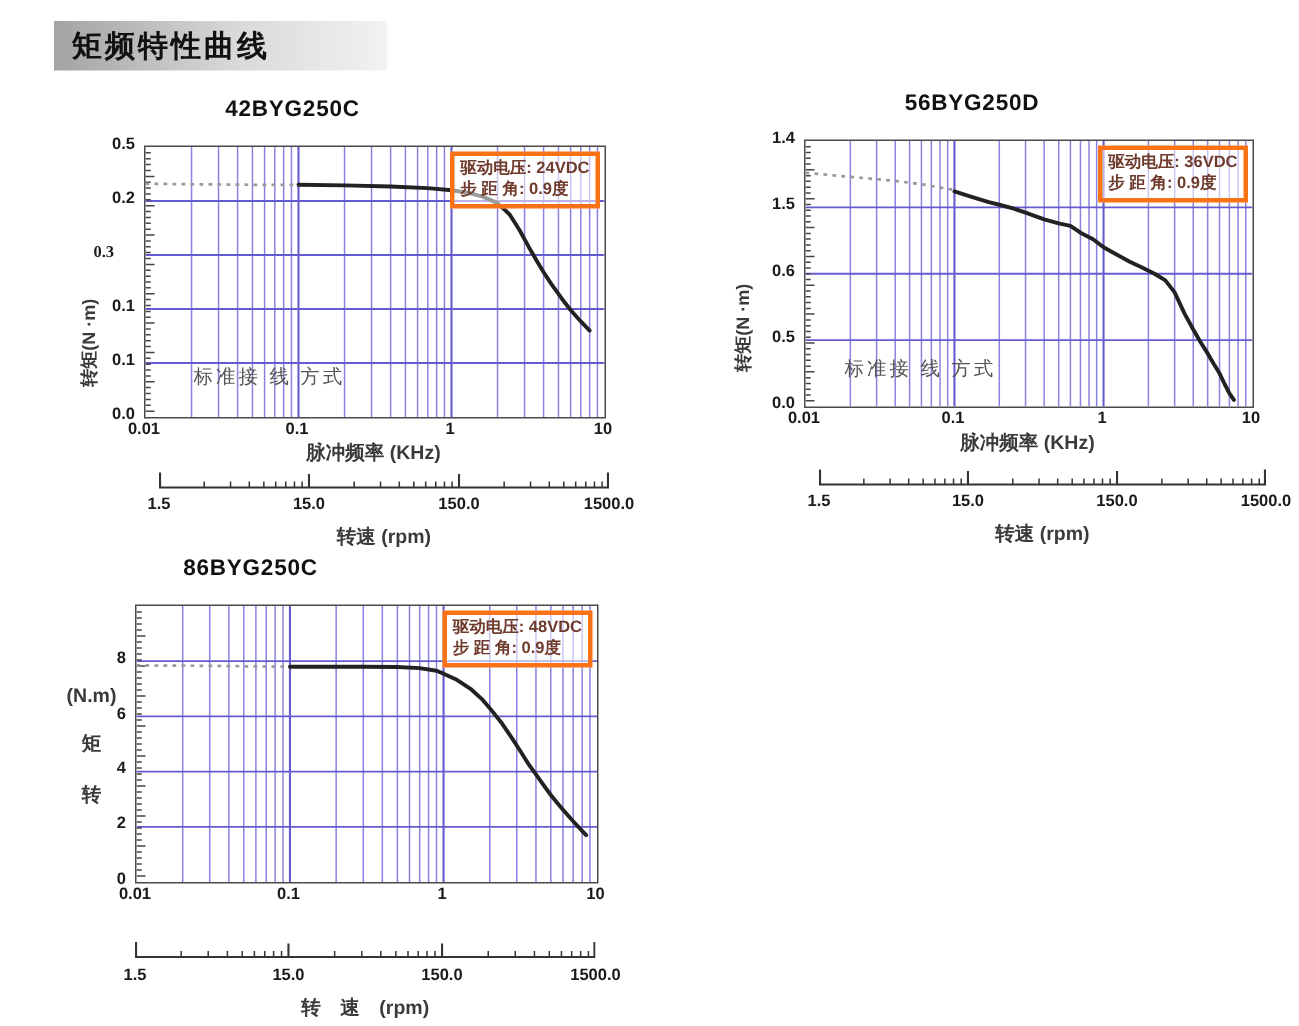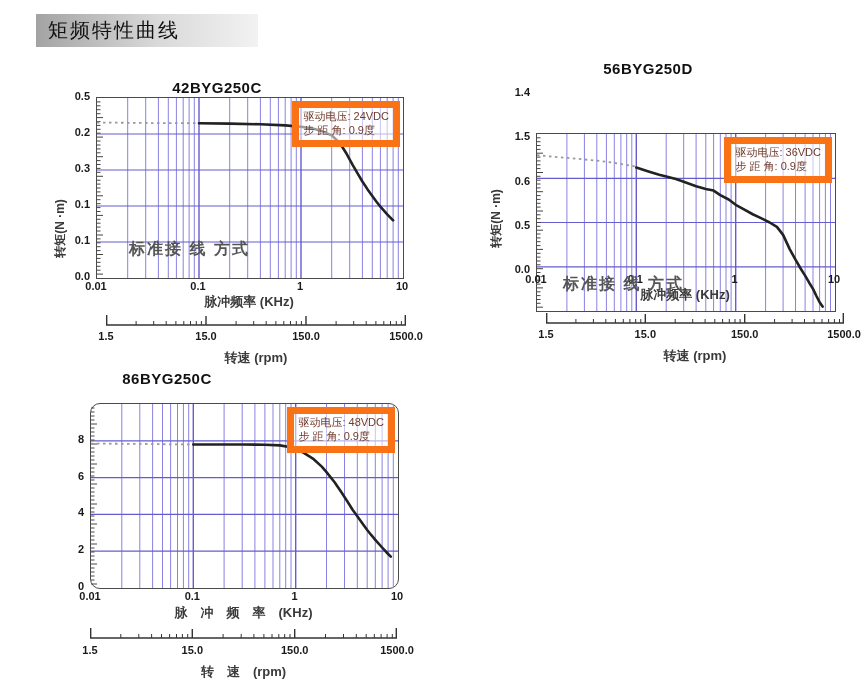--- a/index.html
+++ b/index.html
@@ -1,54 +1,54 @@
 <!DOCTYPE html>
 <html><head>
 <meta charset="utf-8">
 <style>
   html,body{margin:0;padding:0;background:#ffffff;}
   body{width:866px;height:684px;position:relative;overflow:hidden;
        font-family:"Liberation Sans","DejaVu Sans",sans-serif;color:#222;}
   .title-bar{position:absolute;left:36px;top:14px;width:222px;height:33px;
        background:linear-gradient(to right,#a3a3a3,#d9d9d9 55%,#f2f2f2);
        display:flex;align-items:center;}
-  .title-bar span{font-size:20px;font-weight:normal;color:#111;padding-left:12px;letter-spacing:2px;}
+  .title-bar span{font-size:20px;font-weight:bold;color:#111;padding-left:12px;letter-spacing:2px;}
   .chart{position:absolute;}
   #chart0{left:36px;top:62px;width:420px;height:300px;}
   #chart1{left:476px;top:58px;width:400px;height:305px;}
   #chart2{left:30px;top:370px;width:420px;height:314px;}
   .chart-title{position:absolute;transform:translateX(-50%);font-size:15px;font-weight:bold;
        color:#111;letter-spacing:.5px;white-space:nowrap;}
   .plot{position:absolute;background:#fff;border:1.5px solid #4a4a4a;box-sizing:content-box;}
   .plot svg{display:block;}
-  .annot{position:absolute;border:7px solid #f97316;background:rgba(255,255,255,.55);
-       padding:1px 4px 2px;font-size:11px;font-weight:normal;color:#6e3a2c;line-height:1.3;
+  .annot{position:absolute;border:3px solid #f97316;background:rgba(255,255,255,.55);
+       padding:1px 4px 2px;font-size:11px;font-weight:bold;color:#6e3a2c;line-height:1.3;
        white-space:nowrap;z-index:3;}
-  .note{position:absolute;font-size:16px;font-weight:bold;color:#555;letter-spacing:2px;
+  .note{position:absolute;font-size:13px;font-weight:normal;color:#555;letter-spacing:2px;
        white-space:nowrap;z-index:3;}
   .ytick{position:absolute;font-size:11px;font-weight:bold;color:#1a1a1a;text-align:right;width:36px;}
   .xtick{position:absolute;font-size:11px;font-weight:bold;color:#1a1a1a;transform:translateX(-50%);white-space:nowrap;}
   .axis-label{position:absolute;font-size:13px;color:#3a3a3a;font-weight:bold;
        transform:translateX(-50%);white-space:nowrap;}
   .ylabel-rot{position:absolute;width:120px;text-align:center;font-size:12px;font-weight:bold;
        color:#3a3a3a;transform:rotate(-90deg);white-space:nowrap;}
   .ylabel-stack{position:absolute;width:46px;display:flex;flex-direction:column;align-items:center;
        gap:16px;font-size:13px;font-weight:bold;color:#3a3a3a;}
   .ruler{position:absolute;}
   .ruler-lab{position:absolute;font-size:11px;font-weight:bold;color:#1a1a1a;transform:translateX(-50%);white-space:nowrap;}
 </style>
 </head>
 <body>
 
 <div class="title-bar">
   <span>矩频特性曲线</span>
 </div>
 
 <div class="chart" id="chart0">
-    <div class="chart-title" style="left: 159px; top: 17px; margin-left: 22px;">42BYG250C</div>
+    <div class="chart-title" style="left: 159px; top: 2px;">42BYG250C</div>
     <div class="plot" style="left: 60px; top: 35px; width: 306px; height: 180px;">
       <svg width="306" height="180" viewBox="0 0 306 180">
         <line x1="30.7" y1="0" x2="30.7" y2="180" stroke="#8a82e2" stroke-width="1"></line>
         <line x1="48.7" y1="0" x2="48.7" y2="180" stroke="#8a82e2" stroke-width="1"></line>
         <line x1="61.4" y1="0" x2="61.4" y2="180" stroke="#8a82e2" stroke-width="1"></line>
         <line x1="71.3" y1="0" x2="71.3" y2="180" stroke="#8a82e2" stroke-width="1"></line>
         <line x1="79.4" y1="0" x2="79.4" y2="180" stroke="#8a82e2" stroke-width="1"></line>
         <line x1="86.2" y1="0" x2="86.2" y2="180" stroke="#8a82e2" stroke-width="1"></line>
         <line x1="92.1" y1="0" x2="92.1" y2="180" stroke="#8a82e2" stroke-width="1"></line>
         <line x1="97.3" y1="0" x2="97.3" y2="180" stroke="#8a82e2" stroke-width="1"></line>
@@ -124,21 +124,21 @@
       </svg>
       <div class="annot" style="right: 3px; top: 3px;">
         <div>驱动电压: 24VDC</div>
         <div>步 距 角: 0.9度</div>
       </div>
       <div class="note" style="left: 32px; bottom: 18px;">标准接 线 方式</div>
     </div>
     <div class="ytick" style="left: 18px; top: 208px;">0.0</div>
     <div class="ytick" style="left: 18px; top: 172px;">0.1</div>
     <div class="ytick" style="left: 18px; top: 136px;">0.1</div>
-    <div class="ytick" style="left: 18px; top: 100px;">0.3</div>
+    <div class="ytick" style="left: 4px; top: 100px; font-family: Liberation Serif, serif;">0.3</div>
     <div class="ytick" style="left: 18px; top: 64px;">0.2</div>
     <div class="ytick" style="left: 18px; top: 28px;">0.5</div>
     <div class="xtick" style="left: 60px; top: 218px;">0.01</div>
     <div class="xtick" style="left: 162px; top: 218px;">0.1</div>
     <div class="xtick" style="left: 264px; top: 218px;">1</div>
     <div class="xtick" style="left: 366px; top: 218px;">10</div>
     <div class="axis-label" style="left: 213px; top: 231px;">脉冲频率 (KHz)</div>
     <div class="ylabel-rot" style="left: -36px; top: 158px;">转矩(N ·m)</div>
     <div class="ruler" style="left: 70px; top: 250px; width: 300px; height: 14px;"><svg width="300" height="14" viewBox="0 0 300 14">
         <line x1="0" y1="13" x2="300" y2="13" stroke="#333" stroke-width="1.4"></line>
@@ -173,21 +173,21 @@
       </svg></div>
     <div class="ruler-lab" style="left: 70px; top: 268px;">1.5</div>
     <div class="ruler-lab" style="left: 170px; top: 268px;">15.0</div>
     <div class="ruler-lab" style="left: 270px; top: 268px;">150.0</div>
     <div class="ruler-lab" style="left: 370px; top: 268px;">1500.0</div>
     <div class="axis-label" style="left: 220px; top: 287px;">转速 (rpm)</div>
   </div>
 
 <div class="chart" id="chart1">
     <div class="chart-title" style="left: 172px; top: 2px;">56BYG250D</div>
-    <div class="plot" style="left: 60px; top: 35px; width: 298px; height: 177px; margin-top: 40px;">
+    <div class="plot" style="left: 60px; top: 35px; width: 298px; height: 177px;">
       <svg width="298" height="177" viewBox="0 0 298 177">
         <line x1="29.9" y1="0" x2="29.9" y2="177" stroke="#8a82e2" stroke-width="1"></line>
         <line x1="47.4" y1="0" x2="47.4" y2="177" stroke="#8a82e2" stroke-width="1"></line>
         <line x1="59.8" y1="0" x2="59.8" y2="177" stroke="#8a82e2" stroke-width="1"></line>
         <line x1="69.4" y1="0" x2="69.4" y2="177" stroke="#8a82e2" stroke-width="1"></line>
         <line x1="77.3" y1="0" x2="77.3" y2="177" stroke="#8a82e2" stroke-width="1"></line>
         <line x1="83.9" y1="0" x2="83.9" y2="177" stroke="#8a82e2" stroke-width="1"></line>
         <line x1="89.7" y1="0" x2="89.7" y2="177" stroke="#8a82e2" stroke-width="1"></line>
         <line x1="94.8" y1="0" x2="94.8" y2="177" stroke="#8a82e2" stroke-width="1"></line>
         <line x1="99.3" y1="0" x2="99.3" y2="177" stroke="#655cd0" stroke-width="1.4"></line>
@@ -309,21 +309,21 @@
       </svg></div>
     <div class="ruler-lab" style="left: 70px; top: 270px;">1.5</div>
     <div class="ruler-lab" style="left: 169.333px; top: 270px;">15.0</div>
     <div class="ruler-lab" style="left: 268.667px; top: 270px;">150.0</div>
     <div class="ruler-lab" style="left: 368px; top: 270px;">1500.0</div>
     <div class="axis-label" style="left: 219px; top: 289px;">转速 (rpm)</div>
   </div>
 
 <div class="chart" id="chart2">
     <div class="chart-title" style="left: 137px; top: 0px;">86BYG250C</div>
-    <div class="plot" style="left: 60px; top: 33px; width: 307px; height: 184px; border-radius: 10px;">
+    <div class="plot" style="left: 60px; top: 33px; width: 307px; height: 184px;">
       <svg width="307" height="184" viewBox="0 0 307 184">
         <line x1="30.8" y1="0" x2="30.8" y2="184" stroke="#8a82e2" stroke-width="1"></line>
         <line x1="48.8" y1="0" x2="48.8" y2="184" stroke="#8a82e2" stroke-width="1"></line>
         <line x1="61.6" y1="0" x2="61.6" y2="184" stroke="#8a82e2" stroke-width="1"></line>
         <line x1="71.5" y1="0" x2="71.5" y2="184" stroke="#8a82e2" stroke-width="1"></line>
         <line x1="79.6" y1="0" x2="79.6" y2="184" stroke="#8a82e2" stroke-width="1"></line>
         <line x1="86.5" y1="0" x2="86.5" y2="184" stroke="#8a82e2" stroke-width="1"></line>
         <line x1="92.4" y1="0" x2="92.4" y2="184" stroke="#8a82e2" stroke-width="1"></line>
         <line x1="97.7" y1="0" x2="97.7" y2="184" stroke="#8a82e2" stroke-width="1"></line>
         <line x1="102.3" y1="0" x2="102.3" y2="184" stroke="#655cd0" stroke-width="1.4"></line>
@@ -403,21 +403,25 @@
     </div>
     <div class="ytick" style="left: 18px; top: 210px;">0</div>
     <div class="ytick" style="left: 18px; top: 173.2px;">2</div>
     <div class="ytick" style="left: 18px; top: 136.4px;">4</div>
     <div class="ytick" style="left: 18px; top: 99.6px;">6</div>
     <div class="ytick" style="left: 18px; top: 62.8px;">8</div>
     <div class="xtick" style="left: 60px; top: 220px;">0.01</div>
     <div class="xtick" style="left: 162.333px; top: 220px;">0.1</div>
     <div class="xtick" style="left: 264.667px; top: 220px;">1</div>
     <div class="xtick" style="left: 367px; top: 220px;">10</div>
-    <div class="axis-label" style="left: 213.5px; top: 234px;">脉　冲　频　率　(KHz)</div>
+    <div class="ylabel-stack" style="left: 8px; top: 86px;">
+      <div>(N.m)</div>
+      <div>矩</div>
+      <div>转</div>
+    </div>
     <div class="ruler" style="left: 60px; top: 255px; width: 307px; height: 14px;"><svg width="307" height="14" viewBox="0 0 307 14">
         <line x1="0" y1="13" x2="307" y2="13" stroke="#333" stroke-width="1.4"></line>
         <line x1="0.7" y1="3" x2="0.7" y2="13" stroke="#333" stroke-width="1.4"></line>
         <line x1="306.3" y1="3" x2="306.3" y2="13" stroke="#333" stroke-width="1.4"></line>
         <line x1="102.3" y1="4" x2="102.3" y2="13" stroke="#333" stroke-width="1.4"></line>
         <line x1="30.8" y1="9" x2="30.8" y2="13" stroke="#333" stroke-width="1"></line>
         <line x1="48.8" y1="9" x2="48.8" y2="13" stroke="#333" stroke-width="1"></line>
         <line x1="61.6" y1="9" x2="61.6" y2="13" stroke="#333" stroke-width="1"></line>
         <line x1="71.5" y1="9" x2="71.5" y2="13" stroke="#333" stroke-width="1"></line>
         <line x1="79.6" y1="9" x2="79.6" y2="13" stroke="#333" stroke-width="1"></line>

